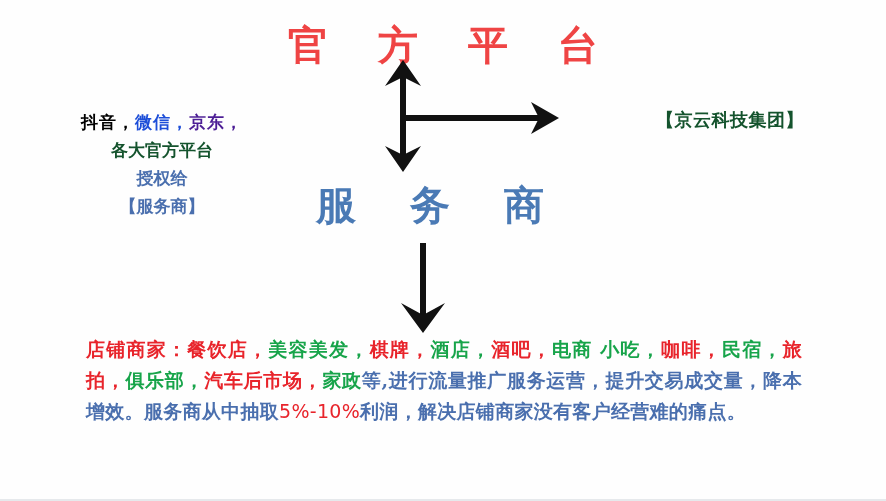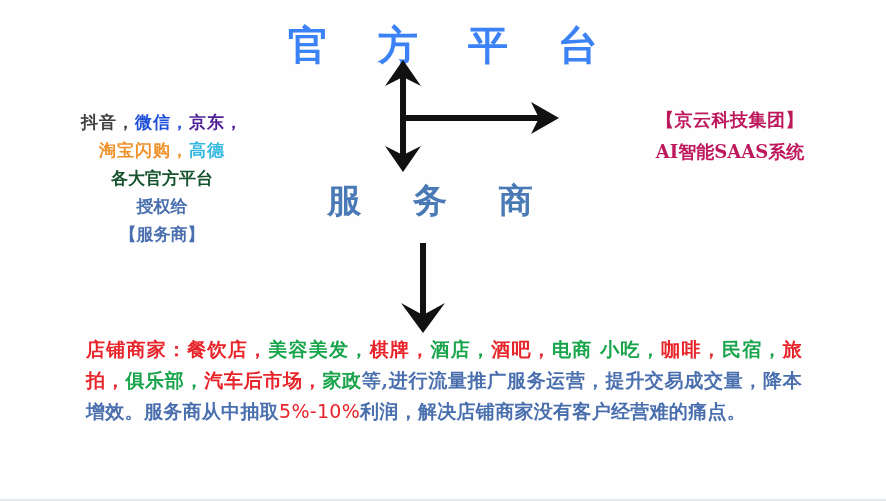--- a/index.html
+++ b/index.html
@@ -56,21 +56,21 @@
   #left-block .ln2 { letter-spacing: 1px; }
 
   
   #center-node {
     position: absolute;
     left: 280px;
     top: 178px;
     width: 300px;
     text-align: center;
     font-family: "DejaVu Serif", "Liberation Serif", serif;
-    font-size: 34px;
+    font-size: 40px;
     font-weight: bold;
     letter-spacing: 20px;
     text-indent: 20px;
     color: #4a7ab5;
     white-space: nowrap;
   }
 
   
   #right-block {
     position: absolute;
@@ -118,28 +118,25 @@
     letter-spacing: 0.3px;
   }
   #bottom-para .seg { white-space: normal; }
   .pct { font-family: "DejaVu Sans", "Liberation Sans", sans-serif; font-weight: normal; }
 </style>
 </head>
 <body>
 
 <div id="canvas">
 
-  <div id="title" style="color: #3b82f6;">官 方 平 台</div>
+  <div id="title" style="color: #ef4444;">官 方 平 台</div>
 
   <div id="left-block">
     <div class="ln ln1">
-      <span style="color: #404040;">抖音，</span><span style="color: #1d4ed8;">微信，</span><span style="color: #4c1d95;">京东，</span>
-    </div>
-    <div class="ln ln2">
-      <span style="color: rgb(240, 146, 43);">淘宝闪购，</span><span style="color: rgb(53, 184, 224);">高德</span>
+      <span style="color: #000000;">抖音，</span><span style="color: #1d4ed8;">微信，</span><span style="color: #4c1d95;">京东，</span>
     </div>
     <div class="ln">
       <span style="color: #14532d;">各大官方平台</span>
     </div>
     <div class="ln">
       <span style="color: rgb(74, 111, 174);">授权给</span>
     </div>
     <div class="ln">
       <span style="color: rgb(74, 111, 174);">【服务商】</span>
     </div>
@@ -155,23 +152,22 @@
       <path d="M30 116 L12 90 L30 99 L48 90 Z" fill="#111111"></path>
 
       <line x1="30" y1="62" x2="172" y2="62" stroke="#111111" stroke-width="6"></line>
 
       <path d="M186 62 L158 46 L166 62 L158 78 Z" fill="#111111"></path>
     </svg>
   </div>
 
   <div id="center-node" style="color: rgb(74, 122, 181);">服 务 商</div>
 
-  <div id="right-block" style="color: #be185d;">
+  <div id="right-block" style="color: #14532d;">
     <div class="rl rl1">【京云科技集团】</div>
-    <div class="rl rl3">AI智能SAAS系统</div>
   </div>
 
   <div id="arrow-down-lower">
     <svg width="80" height="92" viewBox="0 0 80 92" xmlns="http://www.w3.org/2000/svg">
       <line x1="40" y1="0" x2="40" y2="80" stroke="#111111" stroke-width="6"></line>
       <path d="M40 90 L18 60 L40 72 L62 60 Z" fill="#111111"></path>
     </svg>
   </div>
 
   <div id="bottom-para"><span class="seg" style="color: rgb(232, 36, 43);">店铺商家：餐饮店，</span><span class="seg" style="color: rgb(23, 164, 74);">美容美发，</span><span class="seg" style="color: rgb(232, 36, 43);">棋牌，</span><span class="seg" style="color: rgb(23, 164, 74);">酒店，</span><span class="seg" style="color: rgb(232, 36, 43);">酒吧，</span><span class="seg" style="color: rgb(23, 164, 74);">电商 小吃，</span><span class="seg" style="color: rgb(232, 36, 43);">咖啡，</span><span class="seg" style="color: rgb(23, 164, 74);">民宿，</span><span class="seg" style="color: rgb(232, 36, 43);">旅拍，</span><span class="seg" style="color: rgb(23, 164, 74);">俱乐部，</span><span class="seg" style="color: rgb(232, 36, 43);">汽车后市场，</span><span class="seg" style="color: rgb(23, 164, 74);">家政</span><span class="seg" style="color: rgb(74, 111, 174);">等,进行流量推广服务运营，提升交易成交量，降本增效。服务商从中抽取</span><span class="seg pct" style="color: rgb(232, 36, 43);">5%-10%</span><span class="seg" style="color: rgb(74, 111, 174);">利润，解决店铺商家没有客户经营难的痛点。</span></div>

